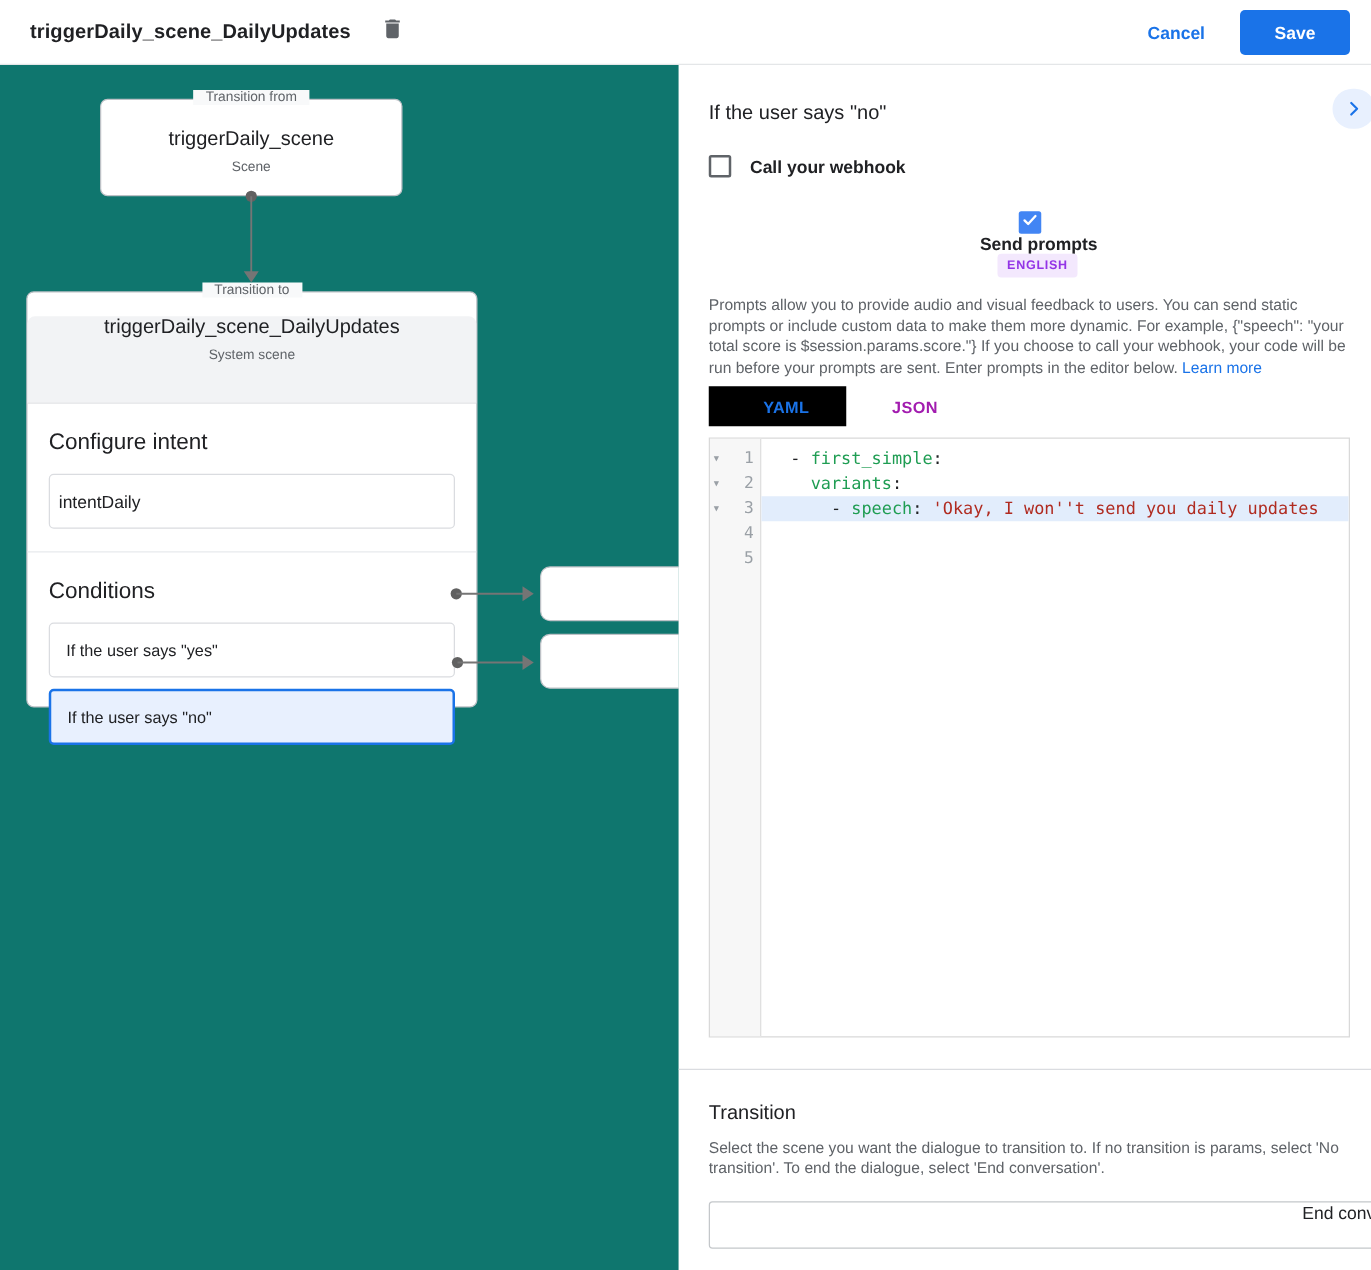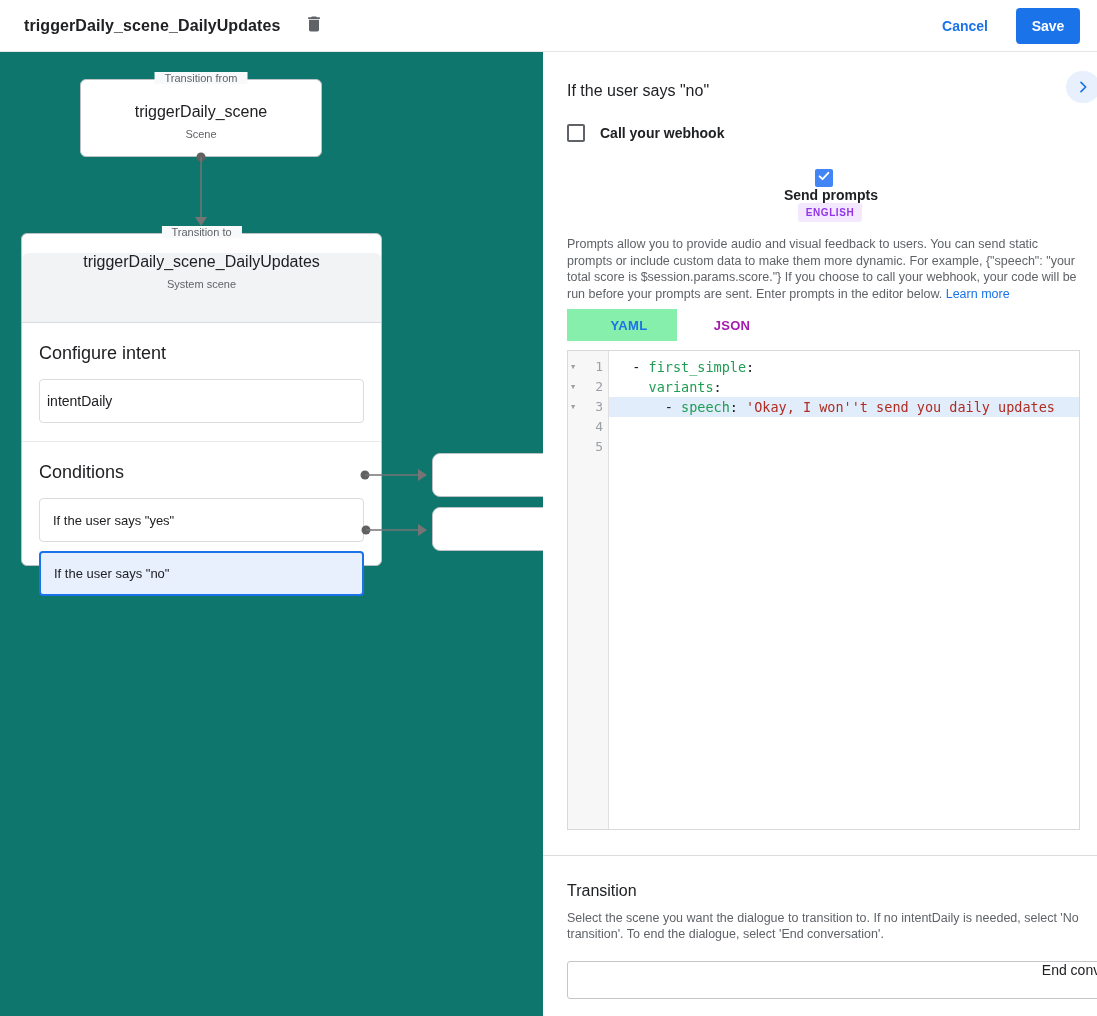--- a/index.html
+++ b/index.html
@@ -9,21 +9,21 @@
 
   
   .topbar { position:absolute; top:0; left:0; width:100%; height:52px; background:#fff;
             border-bottom:1px solid #e4e6e8; display:flex; align-items:center; z-index:30; }
   .topbar-title { margin-left:24px; font-size:16px; font-weight:700; letter-spacing:.1px; color:#202124; }
   .trash-btn { margin-left:18px; width:30px; height:30px; display:flex; align-items:center;
                justify-content:center; cursor:pointer; border-radius:50%; }
   .topbar-actions { margin-left:auto; display:flex; align-items:center; gap:28px; margin-right:17px; }
   .cancel-btn { color:#1a73e8; font-size:14px; font-weight:700; cursor:pointer; }
   .save-btn { background:#1a73e8; color:#fff; font-size:14px; font-weight:700; border:none;
-              width:64px; height:36px; border-radius:4px; cursor:pointer; }
+              width:88px; height:36px; border-radius:4px; cursor:pointer; }
 
   
   .canvas { position:absolute; top:52px; left:0; width:543px; height:964px;
             background:#0f766e; overflow:hidden; }
   .node { position:absolute; background:#fff; border:1px solid #bdc1c6; border-radius:6px; }
   .legend { position:absolute; top:-8px; left:50%; transform:translateX(-50%); background:#f8f9fa;
             padding:0 10px; font-size:11px; color:#5f6368; white-space:nowrap; }
   .from-node { left:80px; top:27px; width:242px; height:78px; text-align:center; }
   .node-title { font-size:16px; color:#202124; margin-top:23px; }
   .node-sub { font-size:11px; color:#5f6368; margin-top:7px; }
@@ -53,21 +53,21 @@
   .chk.checked { border:none; background:#4285f4; display:flex; align-items:center; justify-content:center; }
   .chk-label { margin-left:15px; font-size:14px; font-weight:700; color:#202124; }
   .row2 { margin-top:27px;flex-direction:column; }
   .lang-badge { margin-left:13px; background:#f3e8fd; color:#9334e6; font-size:10px; font-weight:700;
                 letter-spacing:.6px; padding:4px 8px; border-radius:3px; }
   .desc { margin-top:14px; width:513px; font-size:12.5px; line-height:16.5px; color:#5f6368; }
   .link { color:#1a73e8; cursor:pointer; }
   .tabs { display:flex; margin-top:7px; }
   .tab { width:110px; height:32px; display:flex; align-items:center; justify-content:center;
          font-size:13px; font-weight:700; letter-spacing:.3px; color:#a21caf; cursor:pointer; }
-  .tab.selected { background:#86efac; color:#1a73e8;padding-left:14px; }
+  .tab.selected { background:#000000; color:#1a73e8;padding-left:14px; }
 
   .editor { margin-top:9px; width:513px; height:480px; border:1px solid #d9d9d9; display:flex;
             font-family:"DejaVu Sans Mono", monospace; font-size:13.5px; }
   .gutter { width:41px; background:#f7f7f7; border-right:1px solid #e0e0e0; padding-top:6px; flex:none; }
   .gutter-row { height:20px; line-height:20px; display:flex; align-items:center;
                 justify-content:space-between; padding:0 5px 0 3px; }
   .fold { font-size:7px; color:#9aa0a6; width:10px; }
   .lnum { color:#9aa0a6; font-size:13px; }
   .code { flex:1; padding-top:6px; overflow:hidden; cursor:text; }
   .code-line { height:20px; line-height:20px; white-space:pre; padding-left:7px; }
@@ -222,21 +222,21 @@
             <div class="code-line hl"><span class="seg-plain">      - </span><span class="seg-key">speech</span><span class="seg-plain">: </span><span class="seg-string">'Okay, I won''t send you daily updates</span></div>
             <div class="code-line"></div>
           </div>
       </div>
 
     </div>
 
     <div class="rp-divider"></div>
 
     <div class="trans-heading">Transition</div>
-    <div class="trans-desc">Select the scene you want the dialogue to transition to. If no intentDaily is needed, select 'No transition'. To end the dialogue, select 'End conversation'.</div>
+    <div class="trans-desc">Select the scene you want the dialogue to transition to. If no transition is params, select 'No transition'. To end the dialogue, select 'End conversation'.</div>
     <div class="dropdown">
       <span>End conversation</span>
       <span class="caret"></span>
     </div>
   </div>
 
   <div class="expand-btn">
     <span style="margin-left:9px; display:flex;">
       <svg width="16" height="16" viewBox="0 0 24 24" fill="none" stroke="#1a73e8" stroke-width="2.6" stroke-linecap="round" stroke-linejoin="round">
           <path d="M9 5l7 7-7 7"></path>

